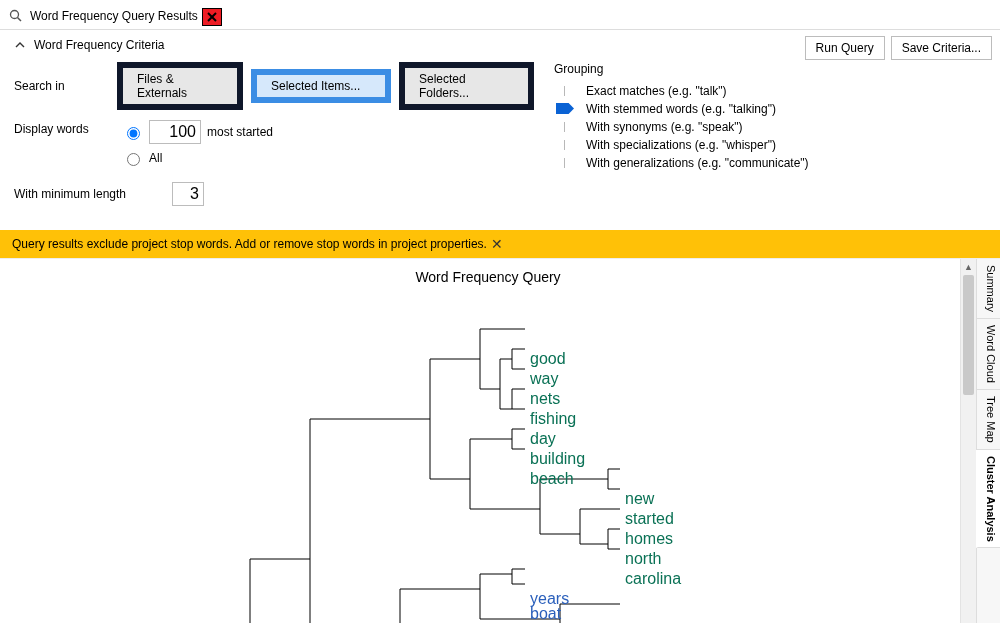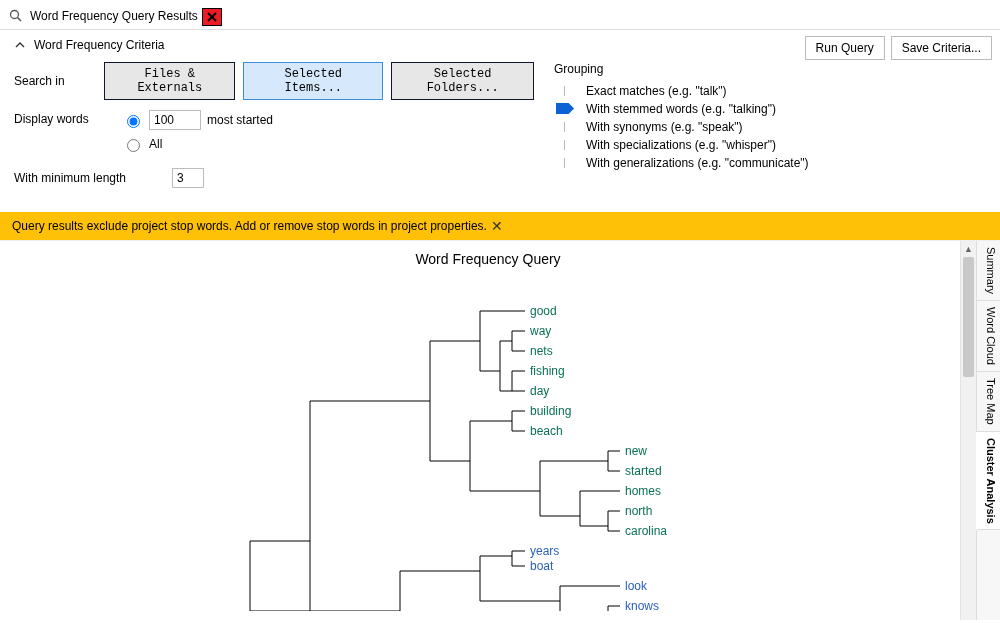--- a/index.html
+++ b/index.html
@@ -72,41 +72,42 @@
   .left-col { width: 520px; }
   .right-col { flex: 1; }
   .row {
     display: flex;
     align-items: center;
     margin-bottom: 10px;
     gap: 8px;
   }
   .row-label { width: 100px; }
   .seg-btn {
-    border: 1px solid #0f172a;
+    border: 6px solid #0f172a;
     background: #e7e7e7;
     padding: 4px 14px;
     font-size: 12px;
     cursor: pointer;
     min-width: 126px;
-    text-align: center;
-    font-family: Liberation Mono, monospace;
+    text-align: left;
+    font-family: Liberation Sans, sans-serif;
   }
   .seg-btn.active {
     background: #d6e8fb;
     border-color: #3b8de4;
   }
   .radio-group { display: flex; flex-direction: column; gap: 6px; }
   .radio-row { display: flex; align-items: center; gap: 6px; }
   input[type="text"].num {
     width: 52px;
     border: 1px solid #bcbcbc;
     padding: 2px 4px;
+    text-align: right;
     font-family: inherit;
-    font-size: 12px;
+    font-size: 16px;
   }
   .grouping-list { margin-top: 6px; }
   .group-row {
     display: flex;
     align-items: center;
     gap: 10px;
     padding: 2px 0;
     position: relative;
   }
   .group-marker {
@@ -162,22 +163,23 @@
     height: 340px;
     width: 100%;
   }
   .dendro svg {
     position: absolute;
     left: 0;
     top: 0;
   }
   .leaf {
     position: absolute;
-    font-size: 12px;
+    font-size: 16px;
     white-space: nowrap;
+    margin-top: 28px;
   }
   .green { color: #0a7155; }
   .blue { color: #2a5fbb; }
   .side-tabs {
     position: absolute;
     right: 0;
     top: 0;
     width: 24px;
     bottom: 0;
     background: #f7f7f7;

